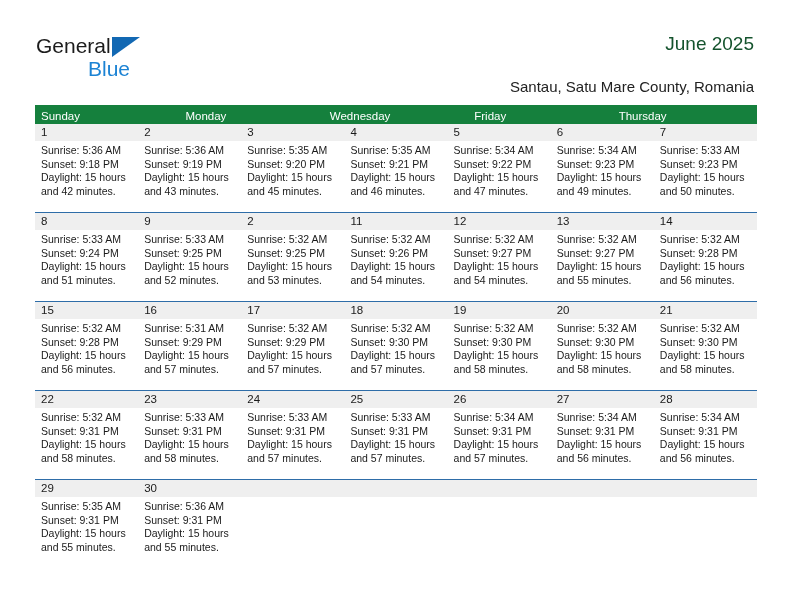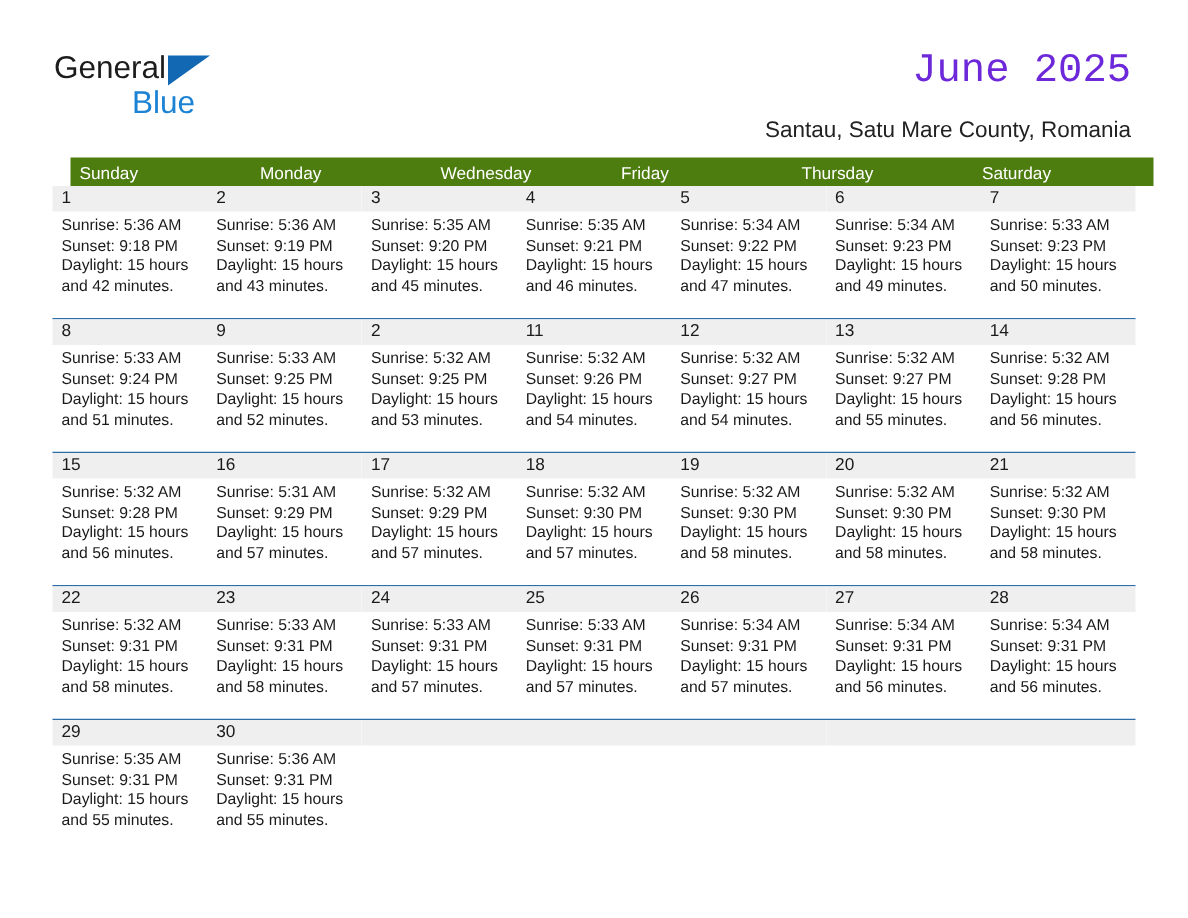--- a/index.html
+++ b/index.html
@@ -59,25 +59,24 @@
     left: 52px;
     top: 23px;
     font-size: 21px;
     color: #1c83d4;
   }
 
   .title {
     position: absolute;
     right: 38px;
     top: 33px;
-    font-size: 27px;
-    color: #6d28d9;
+    font-size: 19px;
+    color: #14532d;
     text-align: right;
     white-space: nowrap;
-    font-family: Liberation Mono, monospace;
   }
   .subtitle {
     position: absolute;
     right: 38px;
     top: 78px;
     font-size: 15px;
     color: #222222;
     text-align: right;
     white-space: nowrap;
   }
@@ -85,22 +84,21 @@
   
   .calendar {
     position: absolute;
     left: 35px;
     top: 105px;
     width: 722px;
   }
   .weekdays {
     display: flex;
     width: 100%;
-    background: #4d7c0f;
-    margin-left: 12px;
+    background: #15803d;
   }
   .weekday {
     flex: 1 1 0;
     box-sizing: border-box;
     padding: 4px 0 4px 6px;
     color: #ffffff;
     font-size: 11.5px;
     line-height: 14px;
     height: 19px;
     white-space: nowrap;
@@ -161,21 +159,20 @@
     <div class="subtitle">Santau, Satu Mare County, Romania</div>
   </div>
 
   <div class="calendar">
     <div class="weekdays" id="weekday-row">
         <div class="weekday">Sunday</div>
         <div class="weekday">Monday</div>
         <div class="weekday">Wednesday</div>
         <div class="weekday">Friday</div>
         <div class="weekday">Thursday</div>
-        <div class="weekday">Saturday</div>
       </div>
     <div id="weeks-container">
         <div class="week first">
           <div class="day">
             <div class="day-num-band">1</div>
             <div class="day-lines">
               <div class="day-line">Sunrise: 5:36 AM</div>
               <div class="day-line">Sunset: 9:18 PM</div>
               <div class="day-line">Daylight: 15 hours</div>
               <div class="day-line">and 42 minutes.</div>

